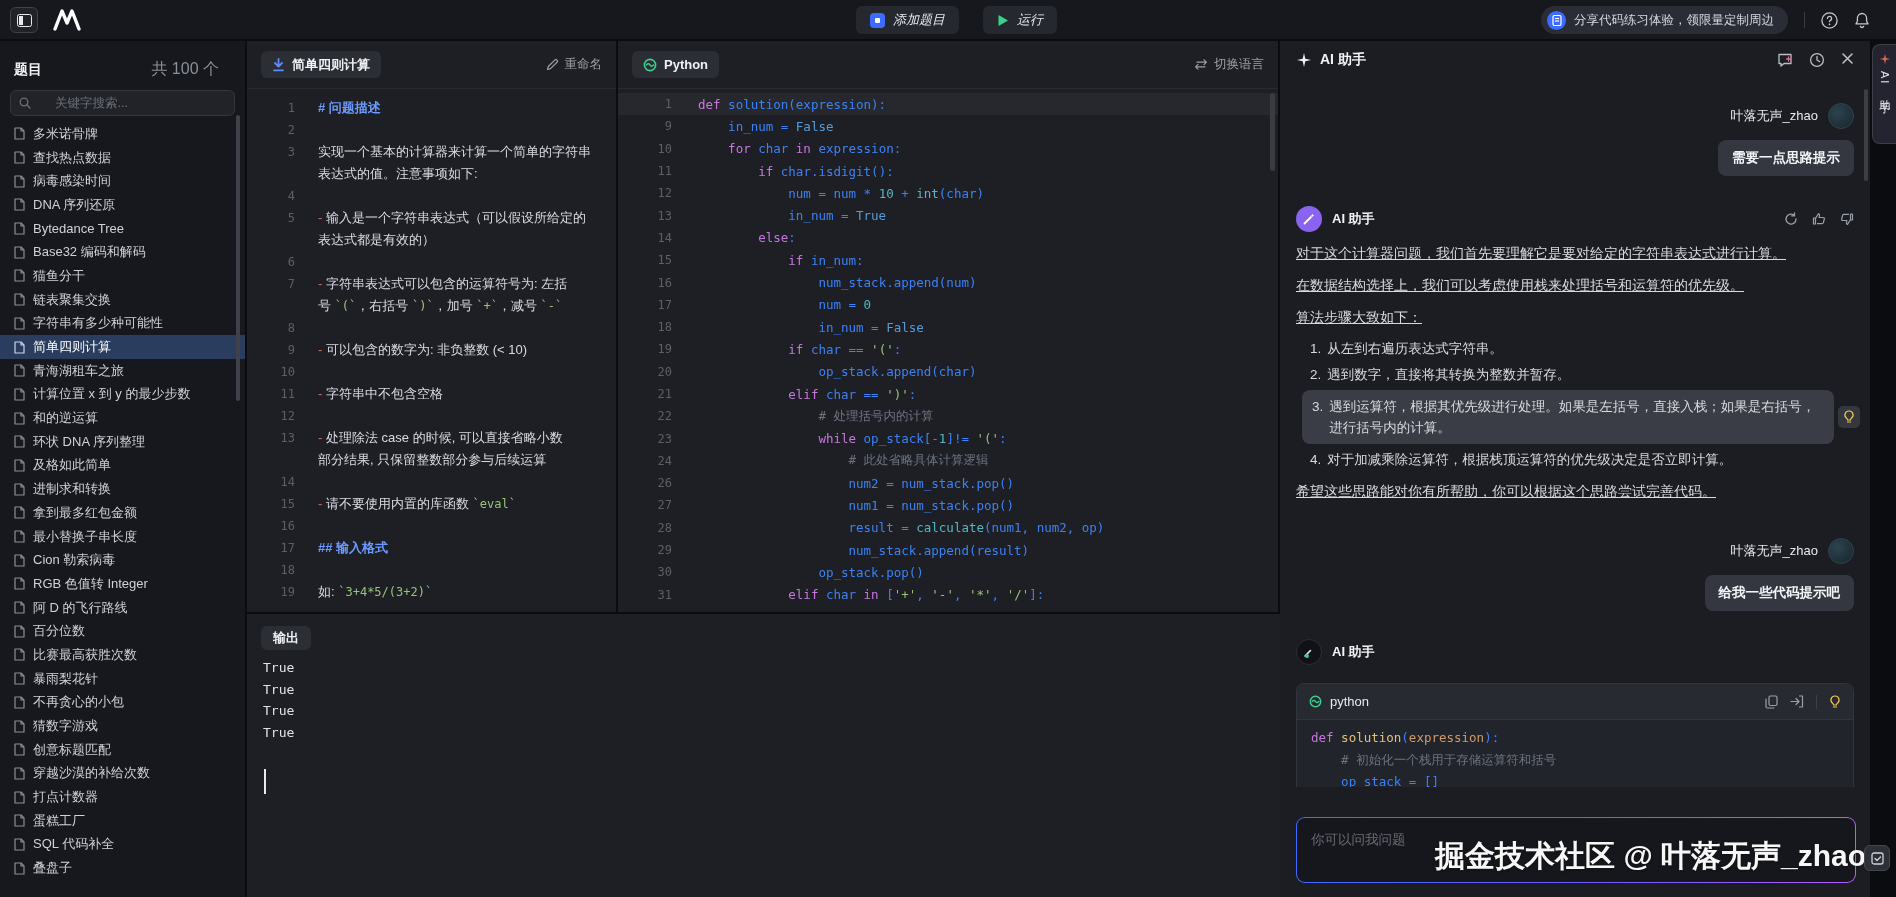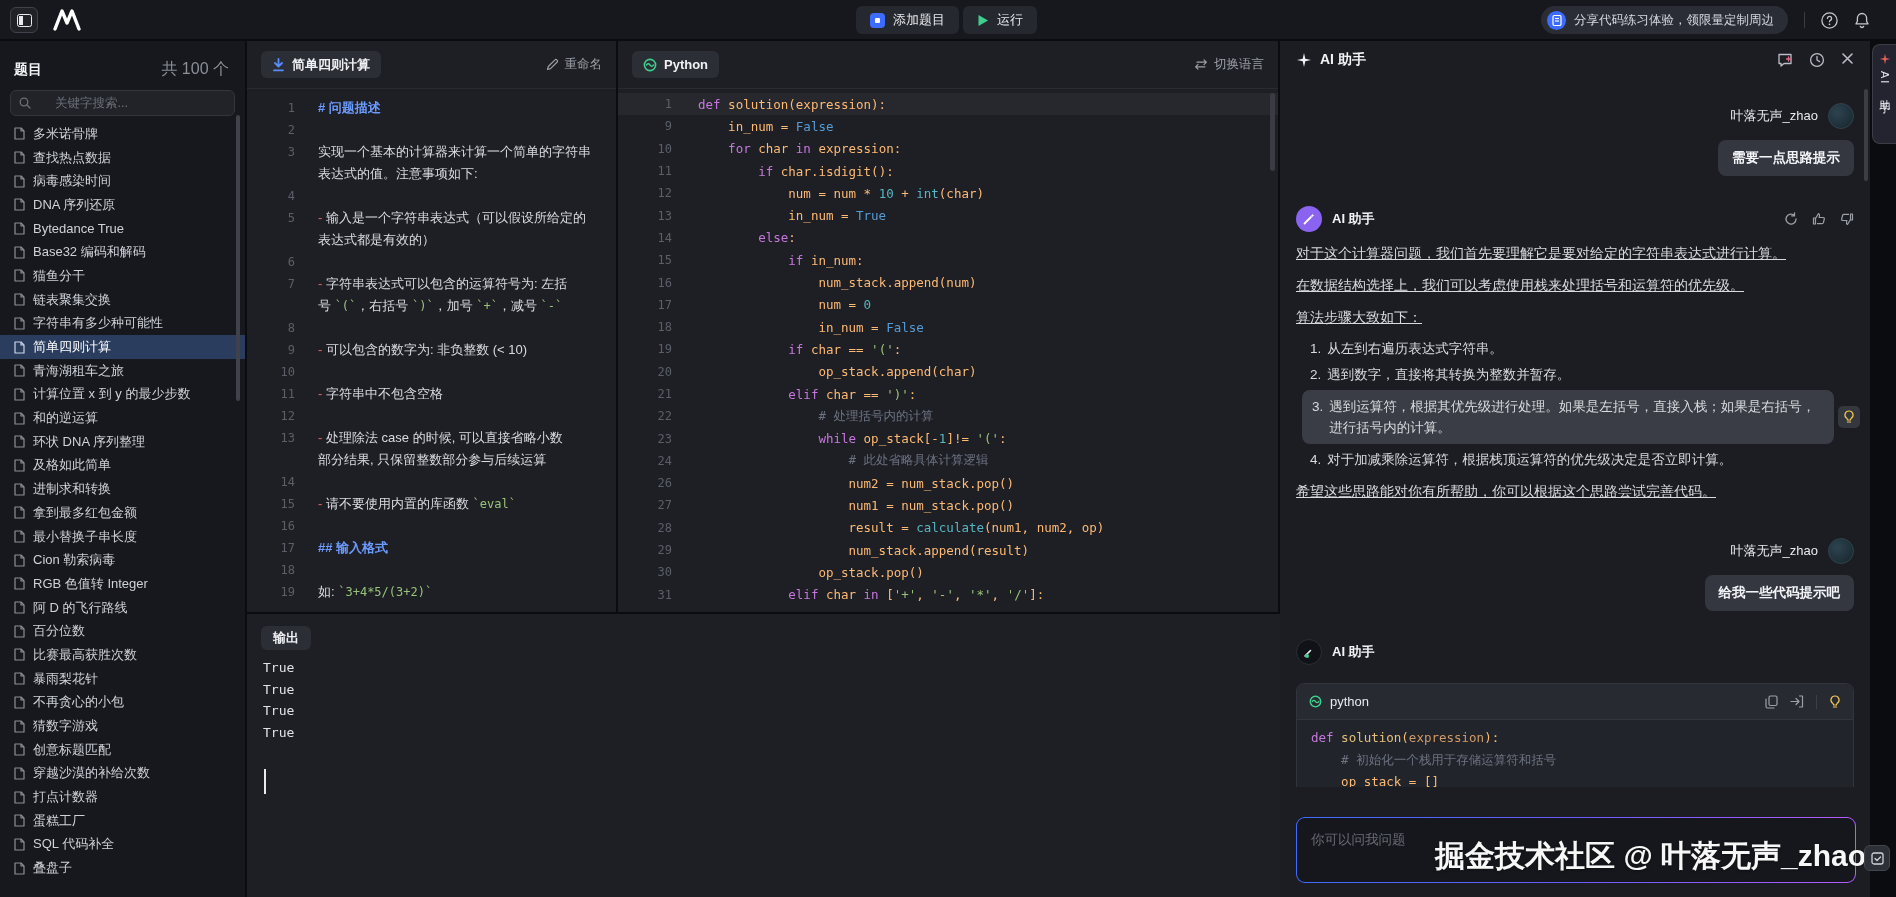--- a/index.html
+++ b/index.html
@@ -4,31 +4,31 @@
 <style>
   * { margin:0; padding:0; box-sizing:border-box; }
   html,body { background:#000; }
   body { font-family:"Liberation Sans", sans-serif; }
   .app { position:relative; width:1896px; height:897px; background:#0b0c0f; overflow:hidden; color:#dfe2e8; }
 
   
   .topbar { position:absolute; left:0; top:0; width:1896px; height:40px; background:#17181d; border-bottom:1px solid #0b0c0f; }
   .tb-left { position:absolute; left:10px; top:0; height:40px; display:flex; align-items:center; gap:14px; }
   .tb-toggle { width:28px; height:26px; border:1px solid #3f424a; border-radius:6px; background:#202228; display:flex; align-items:center; justify-content:center; cursor:pointer; }
-  .tb-center { position:absolute; left:856px; top:6px; display:flex; gap:4px; }
+  .tb-center { position:absolute; left:856px; top:6px; display:flex; gap:24px;font-style:italic; }
   .tb-btn { height:28px; padding:0 14px; background:#26282f; border-radius:6px; display:flex; align-items:center; gap:8px; font-size:13px; color:#e6e8ec; cursor:pointer; }
   .tb-right { position:absolute; right:26px; top:0; height:40px; display:flex; align-items:center; gap:16px; }
   .share-pill { height:28px; padding:0 14px 0 6px; border-radius:15px; background:#2a2d36; display:flex; align-items:center; gap:8px; font-size:12.5px; color:#d5d9e0; cursor:pointer; }
   .share-dot { width:19px; height:19px; border-radius:50%; background:#3b6cff; display:flex; align-items:center; justify-content:center; }
   .tb-divider { width:1px; height:16px; background:#3a3c42; }
   .tb-ico { color:#c3c7cf; display:flex; cursor:pointer; }
 
   
   .sidebar { position:absolute; left:0; top:41px; width:245px; height:856px; background:#17181d; }
-  .sb-head { display:flex; align-items:baseline; justify-content:space-between; padding:18px 16px 10px 14px; }
+  .sb-head { display:flex; align-items:baseline; justify-content:space-between; padding:18px 26px 10px 14px; }
   .sb-title { font-size:14px; font-weight:bold; color:#f2f3f5; }
   .sb-count { font-size:16px; color:#8a8f98; }
   .sb-search { position:relative; margin:0 10px; height:26px; background:#222329; border:1px solid #34363d; border-radius:6px; display:flex; align-items:center; padding:0 8px; gap:24px; }
   .sb-search input { flex:1; background:transparent; border:0; outline:0; color:#cfd3da; font-size:12.5px; font-family:"Liberation Sans",sans-serif; }
   .sb-search input::placeholder { color:#6a6f78; }
   .sb-list { margin-top:6px; }
   .sb-item { height:23.7px; display:flex; align-items:center; gap:8px; padding:0 10px 0 14px; font-size:13px; color:#ced2d9; cursor:pointer; white-space:nowrap; overflow:hidden; }
   .sb-item.selected { background:#2b3d5e; color:#ffffff; }
   .sb-item .fico { flex:0 0 auto; color:#8a8f98; display:flex; }
   .sb-item.selected .fico { color:#cdd6e8; }
@@ -53,21 +53,21 @@
 
   
   .code-panel { left:618px; top:41px; width:660px; height:571px; }
   .code-rows { padding-top:4px; overflow:hidden; height:521px; }
   .code-row { display:flex; height:22.3px; align-items:center; font-family:"DejaVu Sans Mono",monospace; font-size:12.5px; }
   .code-row.active { background:rgba(255,255,255,0.045); }
   .code-row .ln { width:54px; text-align:right; color:#5b5f68; font-size:12px; flex:0 0 auto; }
   .code-row pre { margin-left:26px; white-space:pre; font-family:inherit; }
   .k-kw { color:#c678dd; } .k-str { color:#98c379; } .k-num { color:#56b6c2; }
   .k-bool { color:#569cd6; } .k-bi { color:#56b6c2; } .k-cm { color:#6b7280; }
-  .k-tx { color:#fdba74; } .k-fn { color:#e5c07b; } .k-param { color:#d19a66; }
+  .k-tx { color:#3b82f6; } .k-fn { color:#e5c07b; } .k-param { color:#d19a66; }
   .code-scroll { position:absolute; right:3px; top:52px; width:5px; height:78px; border-radius:3px; background:#3a3c44; }
 
   
   .out-panel { left:247px; top:614px; width:1125px; height:283px; }
   .out-head { display:flex; align-items:center; padding:12px 14px 0 14px; }
   .out-tab { height:24px; background:#2c2e36; border-radius:6px; padding:0 12px; display:flex; align-items:center; font-size:13px; font-weight:bold; color:#f0f1f4; }
   .out-close { margin-left:auto; color:#9ba0a8; font-size:15px; cursor:pointer; line-height:1; }
   .out-body { padding:10px 16px; font-family:"DejaVu Sans Mono",monospace; font-size:13px; color:#dfe2e8; }
   .out-line { height:21.7px; }
   .out-caret { position:absolute; left:17px; top:155px; width:2px; height:25px; background:#e8eaee; }
@@ -234,21 +234,21 @@
           </span>
           <span>DNA 序列还原</span>
         </div>
         <div class="sb-item">
           <span class="fico">
             <svg width="11" height="13" viewBox="0 0 11 13">
               <path d="M1 1 h6 l3 3 v8 H1 Z" fill="none" stroke="currentColor" stroke-width="1.2" stroke-linejoin="round"></path>
               <path d="M7 1 v3 h3" fill="none" stroke="currentColor" stroke-width="1.2" stroke-linejoin="round"></path>
             </svg>
           </span>
-          <span>Bytedance True</span>
+          <span>Bytedance Tree</span>
         </div>
         <div class="sb-item">
           <span class="fico">
             <svg width="11" height="13" viewBox="0 0 11 13">
               <path d="M1 1 h6 l3 3 v8 H1 Z" fill="none" stroke="currentColor" stroke-width="1.2" stroke-linejoin="round"></path>
               <path d="M7 1 v3 h3" fill="none" stroke="currentColor" stroke-width="1.2" stroke-linejoin="round"></path>
             </svg>
           </span>
           <span>Base32 编码和解码</span>
         </div>

